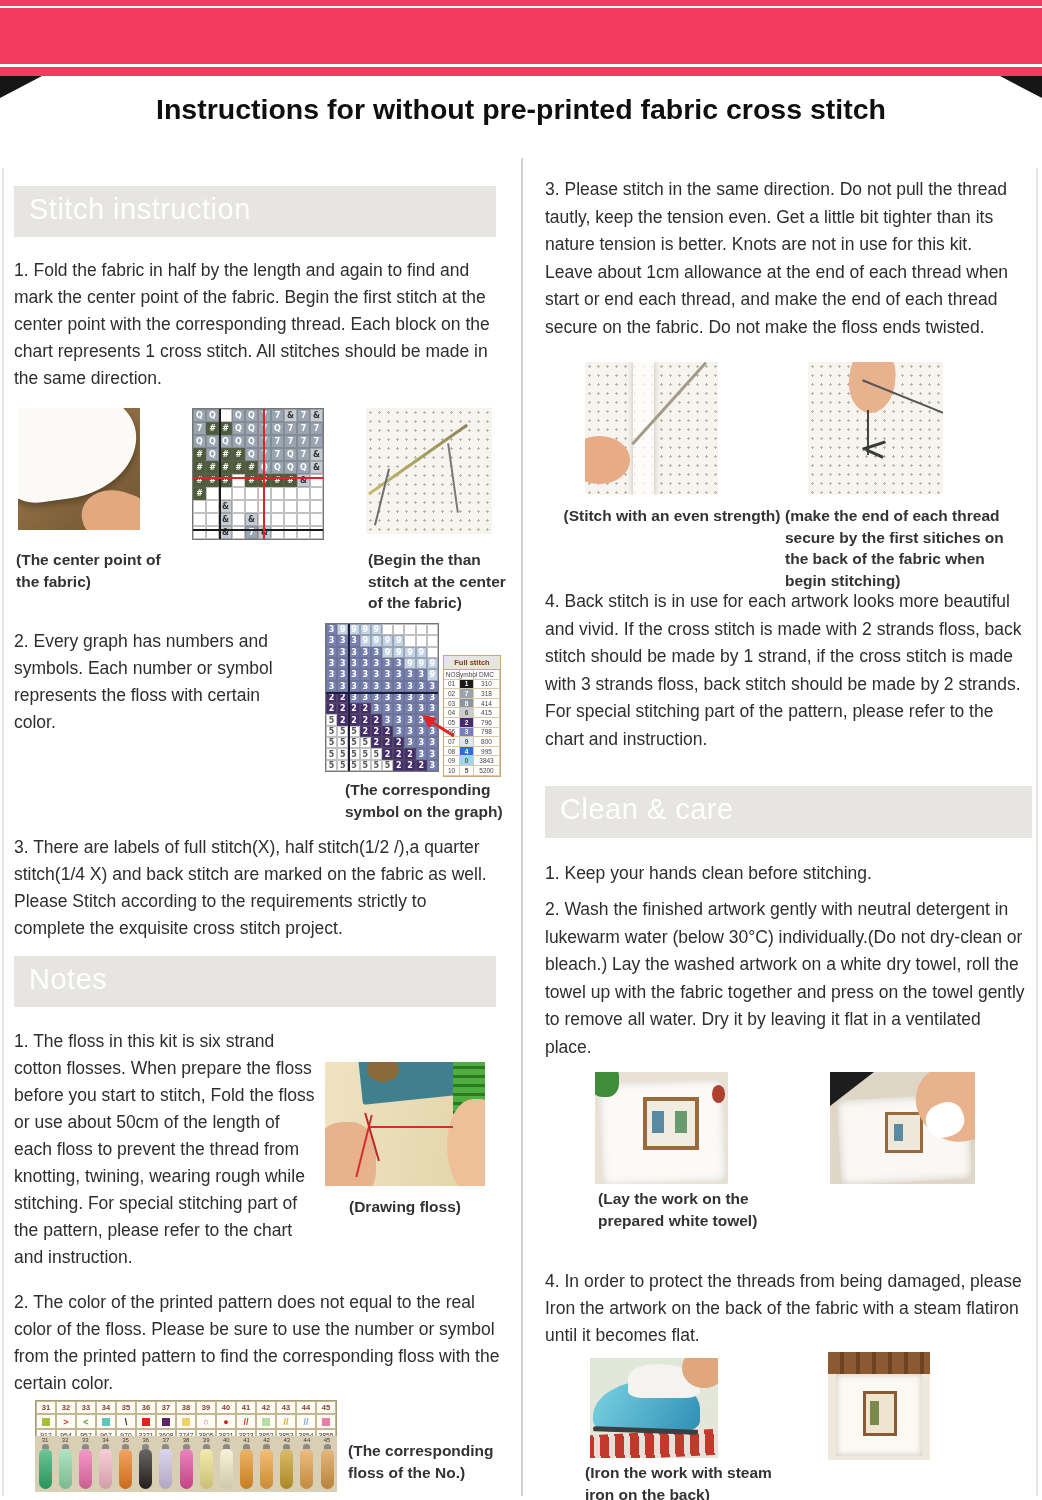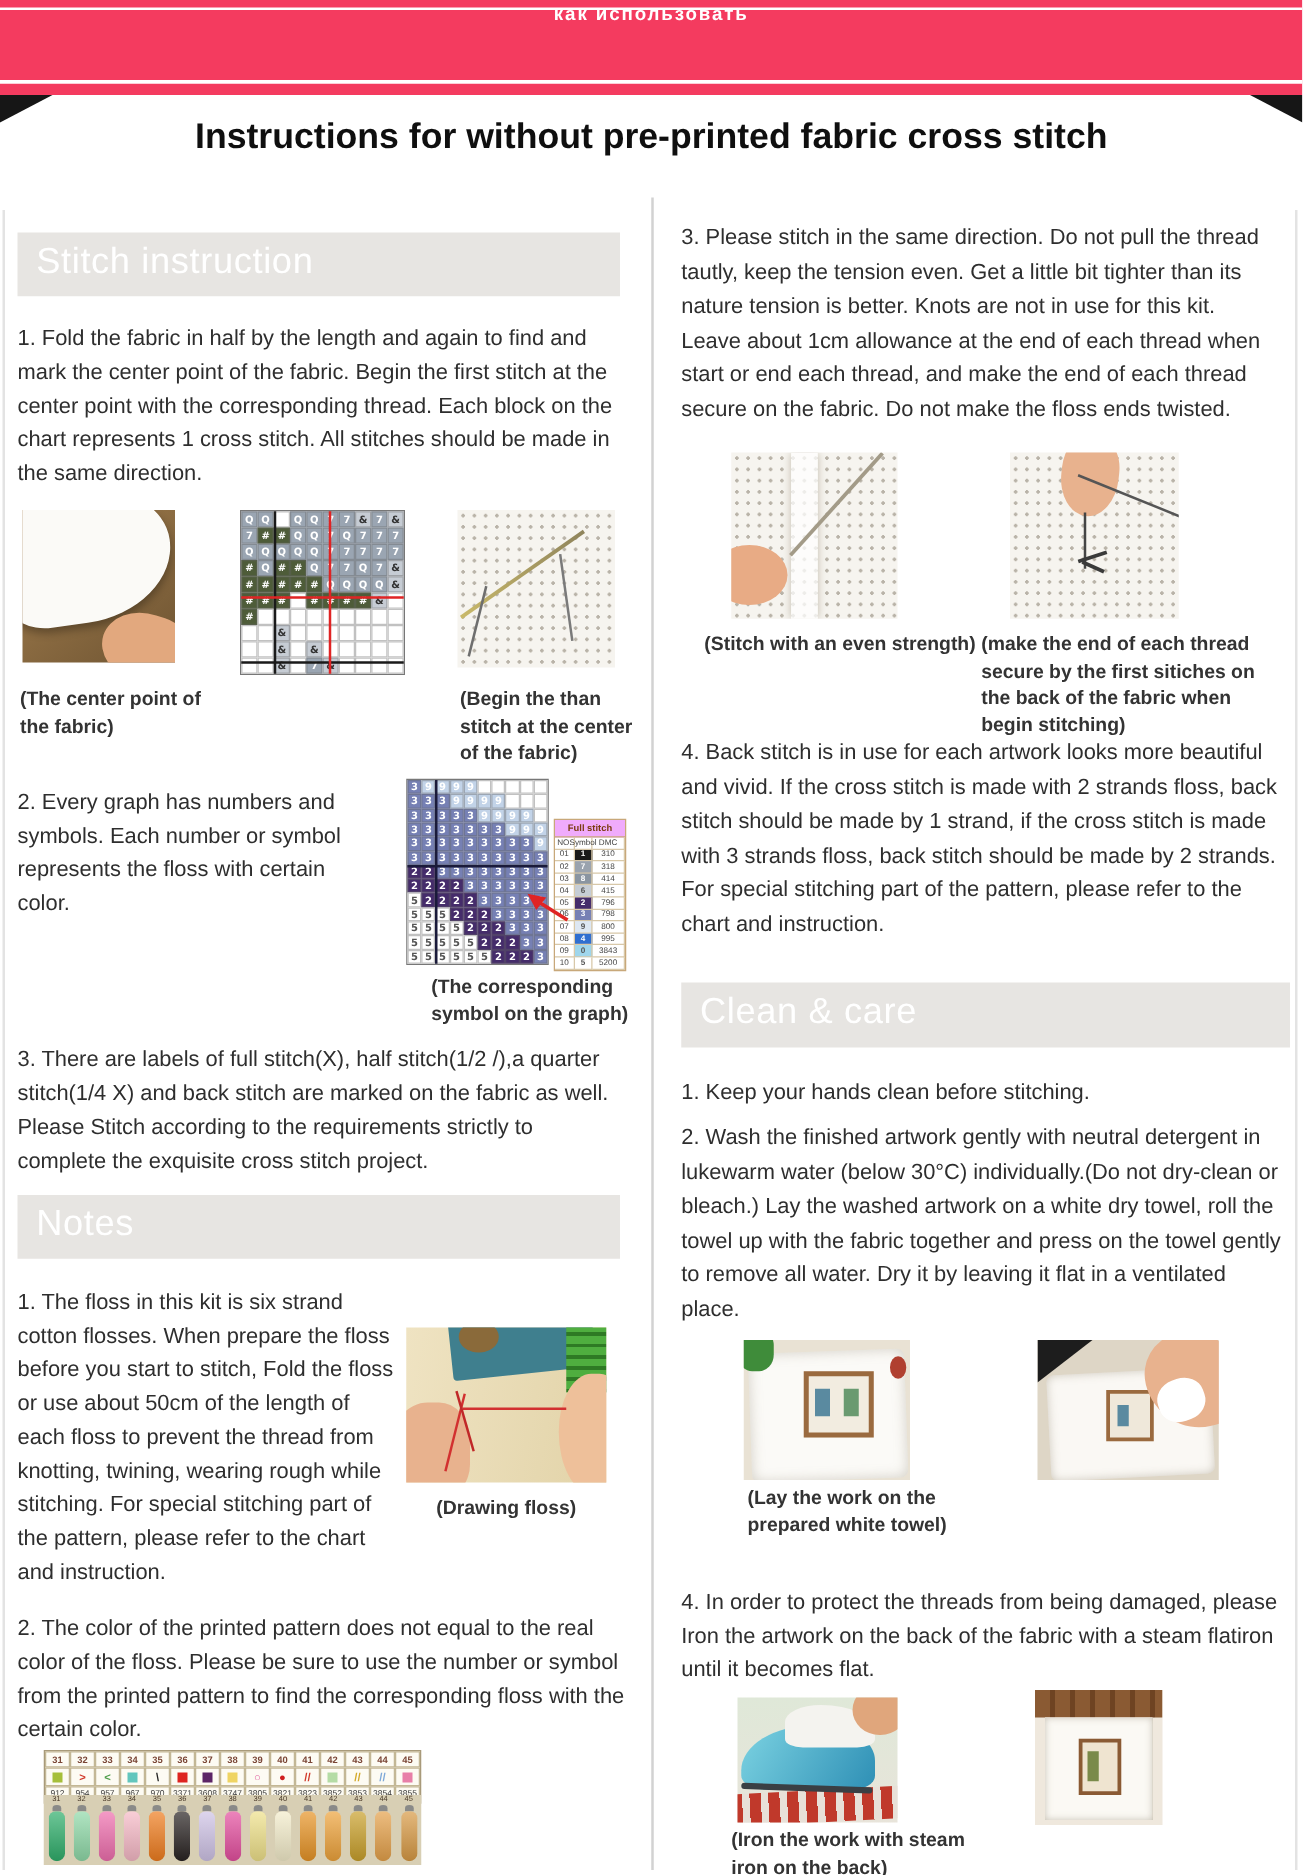--- a/index.html
+++ b/index.html
@@ -28,21 +28,21 @@
   
   .photo{position:absolute;overflow:hidden;background:#eee;}
   .dotted{background-color:#f6f4ef;background-image:radial-gradient(#b9b3a8 1.3px,transparent 1.4px);background-size:9px 9px;}
   
   .graph{position:absolute;background:#fff;border:1px solid #777;}
   .gcell{display:flex;align-items:center;justify-content:center;font-weight:bold;
          border:0.5px solid rgba(100,100,100,.4);font-size:8px;font-family:"DejaVu Sans",sans-serif;}
   .ovl{position:absolute;z-index:3;}
   
   .legend{position:absolute;left:443px;top:655px;width:58px;border:1px solid #c8a87a;background:#fff;box-sizing:border-box;}
-  .lg-title{background:#f0abfc;color:#7a3a10;font-size:7.5px;font-weight:bold;text-align:center;height:13px;line-height:13px;border-bottom:1px solid #c8a87a;}
+  .lg-title{background:#e5e5e5;color:#7a3a10;font-size:7.5px;font-weight:bold;text-align:center;height:13px;line-height:13px;border-bottom:1px solid #c8a87a;}
   .lg-row{display:grid;grid-template-columns:16px 14px 26px;height:9.6px;}
   .lg-c{font-size:6.5px;display:flex;align-items:center;justify-content:center;border-right:1px solid #d8c8a8;border-bottom:1px solid #d8c8a8;color:#444;}
   
   .ftable{position:absolute;left:35px;top:1400px;width:302px;display:grid;grid-template-columns:repeat(15,1fr);
           border:1px solid #a89a7a;background:#fdfbf3;box-sizing:border-box;}
   .fc{border:0.5px solid #c3b795;display:flex;align-items:center;justify-content:center;}
   .fnum{height:11px;font-size:7.5px;color:#7a4535;font-weight:bold;}
   .fsym{height:13px;font-size:9px;font-weight:bold;}
   .fsqr{width:8px;height:8px;}
   .fdmc{height:11px;font-size:6.8px;color:#3a3a3a;}
@@ -53,21 +53,20 @@
   .skcap{width:7px;height:5px;background:#8a8a88;border-radius:50% 50% 0 0;}
   .skbody{width:13px;height:40px;border-radius:6px 6px 7px 7px;
           background-image:linear-gradient(rgba(255,255,255,.3),rgba(0,0,0,.15));}
 </style>
 </head>
 <body>
 
 <div class="page">
 
   <div class="banner">
-    <div class="banner-sub">как использовать</div>
   </div>
   <div class="tri l"></div>
   <div class="tri r"></div>
 
   <div class="pagetitle">Instructions for without pre-printed fabric cross stitch</div>
 
   <div class="divider"></div>
   <div class="edge" style="left:2px;"></div>
   <div class="edge" style="left:1036px;"></div>
 
@@ -550,20 +549,21 @@
         <div class="sknum">44</div>
         <div class="skcap"></div>
         <div class="skbody" style="background-color: rgb(229, 161, 74);"></div>
       </div>
       <div class="skein">
         <div class="sknum">45</div>
         <div class="skcap"></div>
         <div class="skbody" style="background-color: rgb(216, 154, 69);"></div>
       </div>
     </div>
+  <div class="caption" style="left:348px;top:1440px;width:176px;">(The corresponding floss of the No.)</div>
 
   <div class="body-text" style="left:545px;top:176px;width:478px;line-height:27.5px;">3. Please stitch in the same direction. Do not pull the thread tautly, keep the tension even. Get a little bit tighter than its nature tension is better. Knots are not in use for this kit. Leave about 1cm allowance at the end of each thread when start or end each thread, and make the end of each thread secure on the fabric. Do not make the floss ends twisted.</div>
 
   <div class="photo dotted" style="left:585px;top:362px;width:133px;height:133px;">
     <div class="abs" style="left:36%;top:0;width:16%;height:100%;background:rgba(255,255,255,.75);box-shadow:0 0 6px rgba(160,150,130,.6);"></div>
     <div class="abs" style="left:22%;top:30%;width:110px;height:2.5px;background:#a39b88;transform:rotate(-48deg);"></div>
     <div class="abs" style="left:-12%;top:56%;width:46%;height:36%;background:#e8ab85;border-radius:50%;"></div>
   </div>
   <div class="caption" style="left:552px;top:505px;width:240px;text-align:center;">(Stitch with an even strength)</div>
 

